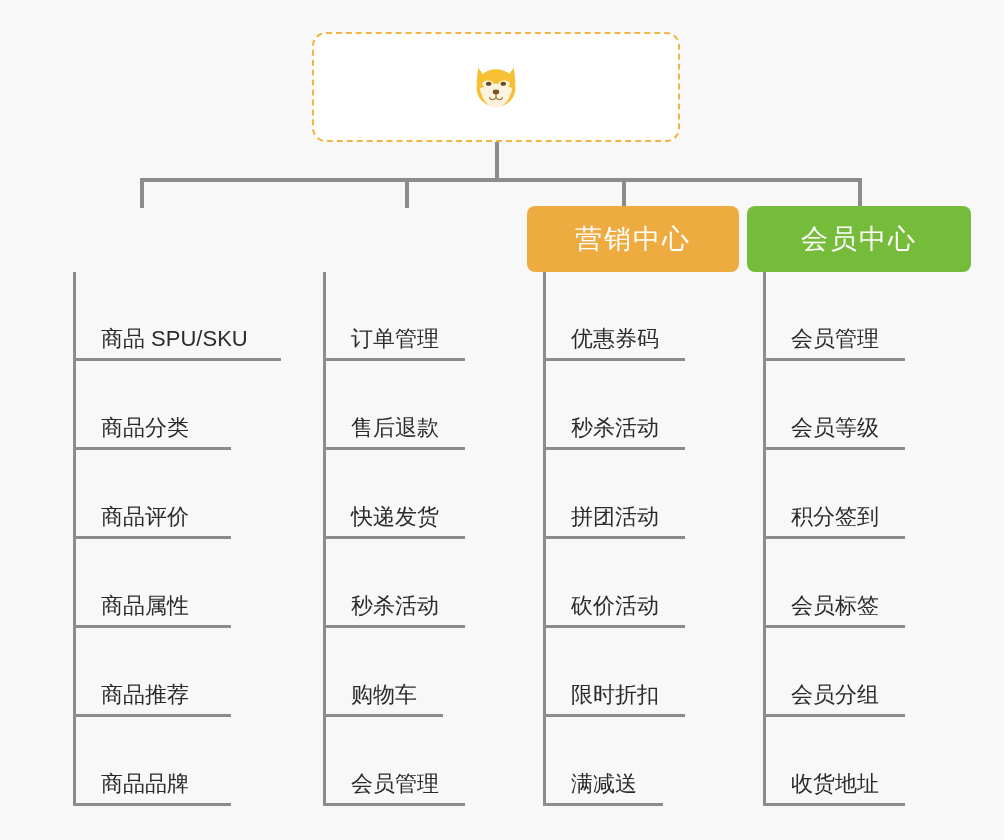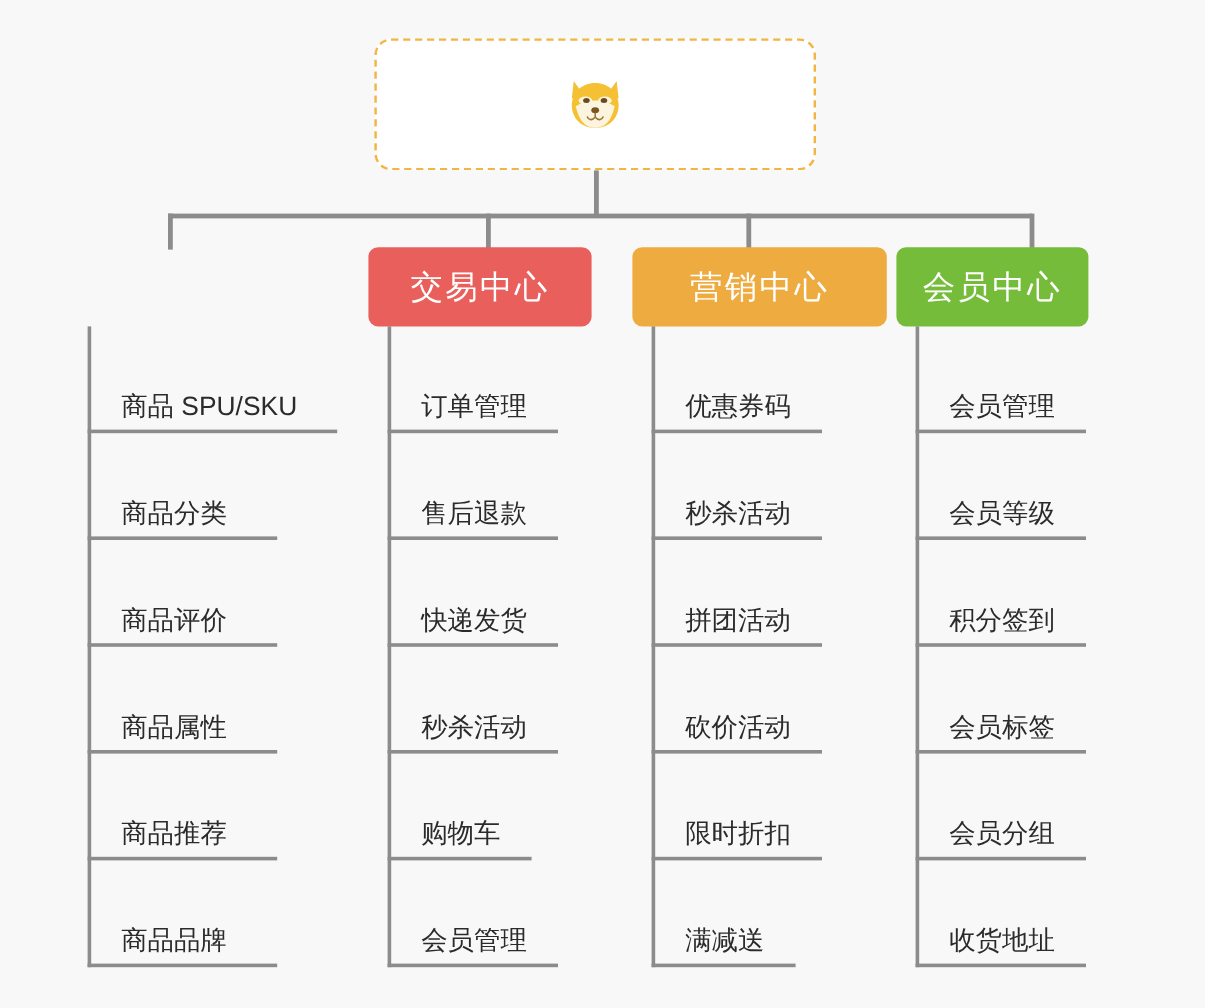--- a/index.html
+++ b/index.html
@@ -142,27 +142,24 @@
     </svg>
   </div>
 
   <div class="conn conn-stem" style="background: rgb(140, 140, 140);"></div>
   <div class="conn conn-bus" style="background: rgb(140, 140, 140);"></div>
   <div class="conn conn-drop" style="left: 140px; background: rgb(140, 140, 140);"></div>
   <div class="conn conn-drop" style="left: 405px; background: rgb(140, 140, 140);"></div>
   <div class="conn conn-drop" style="left: 622px; background: rgb(140, 140, 140);"></div>
   <div class="conn conn-drop" style="left: 858px; background: rgb(140, 140, 140);"></div>
 
-  <div class="category" style="left: 307px; width: 186px; background: rgb(233, 95, 92);">
-    <span class="category-label">交易中心</span>
-  </div>
   <div class="category" style="left: 527px; width: 212px; background: rgb(238, 171, 64); font-family: Liberation Serif, serif;">
     <span class="category-label">营销中心</span>
   </div>
-  <div class="category" style="left: 747px; width: 160px; background: rgb(118, 188, 59);">
+  <div class="category" style="left: 747px; width: 224px; background: rgb(118, 188, 59);">
     <span class="category-label">会员中心</span>
   </div>
 
   <div class="branch" style="left:73px;">
     <div class="branch-spine" style="background: rgb(140, 140, 140); height: 534px;"></div>
     <div class="leaf" style="top:0px;width:208px;">
         <span class="leaf-label">商品 SPU/SKU</span>
       </div>
     <div class="leaf" style="top:89px;width:158px;">
         <span class="leaf-label">商品分类</span>

